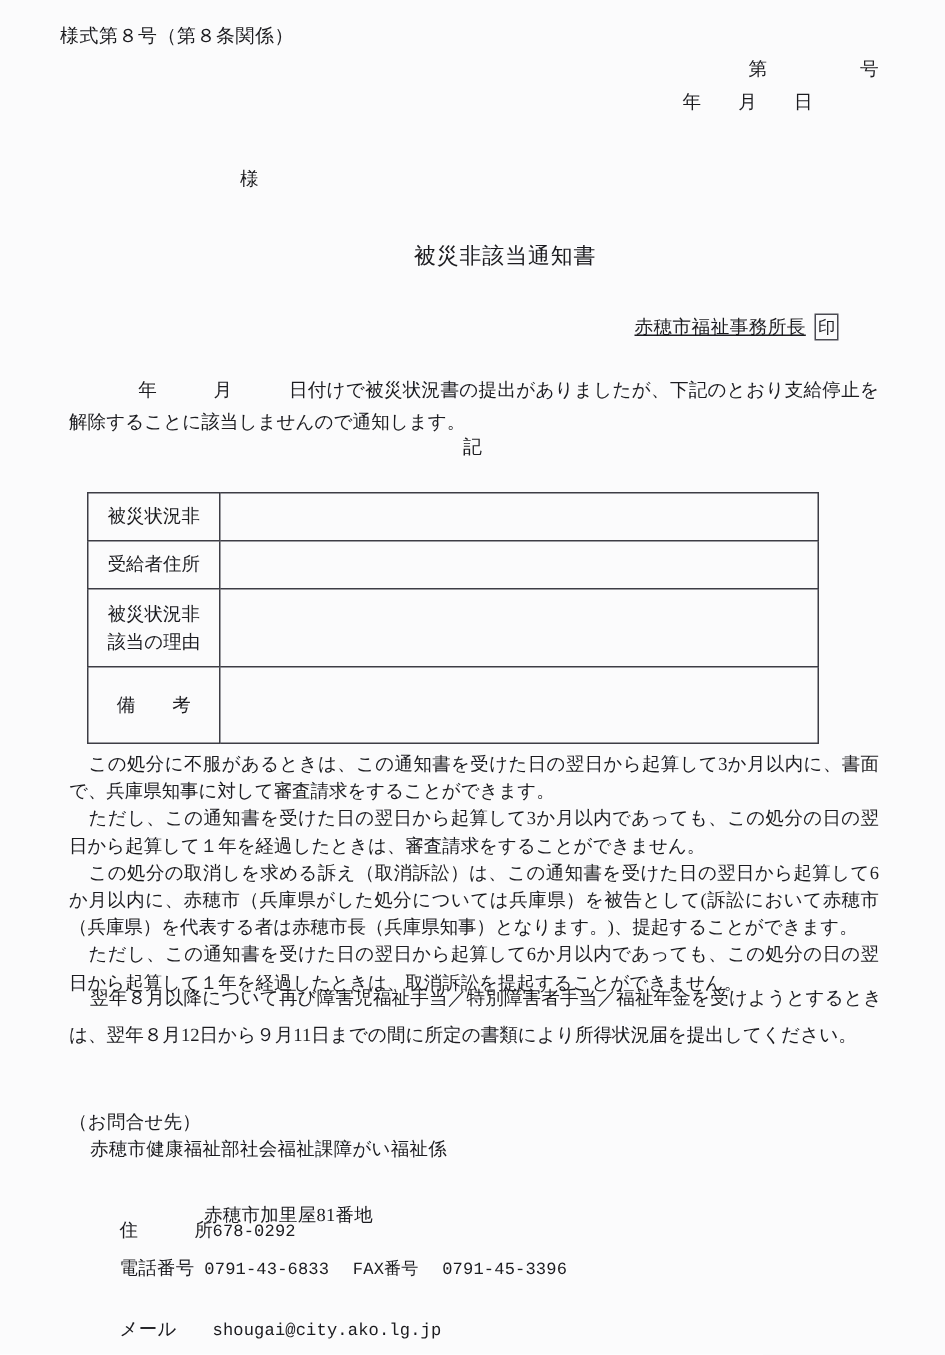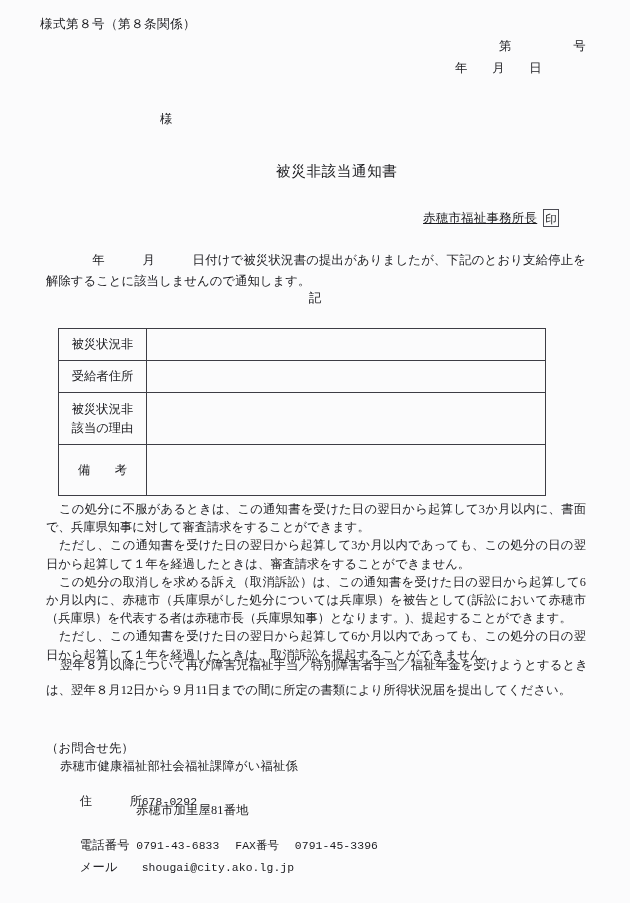--- a/index.html
+++ b/index.html
@@ -163,21 +163,21 @@
     margin-left: 14px;
     height: 22px;
     white-space: pre;
     letter-spacing: .2px;
   }
   #contact .mono {
     font-family: "Liberation Mono", "DejaVu Sans Mono", monospace;
     font-size: 11.4px;
     letter-spacing: .1px;
   }
-  .lbl-sp { display: inline-block; width: 62px; white-space: pre; }
+  .lbl-sp { display: inline-block; width: 62px; white-space: pre; margin-top: 19px; }
 </style>
 </head>
 <body>
 
 <div id="page">
 
   <div class="abs" id="form-number">様式第８号（第８条関係）</div>
   <div class="abs" id="doc-number">第　　　　　号</div>
   <div class="abs" id="doc-date">年　　月　　日</div>
 

